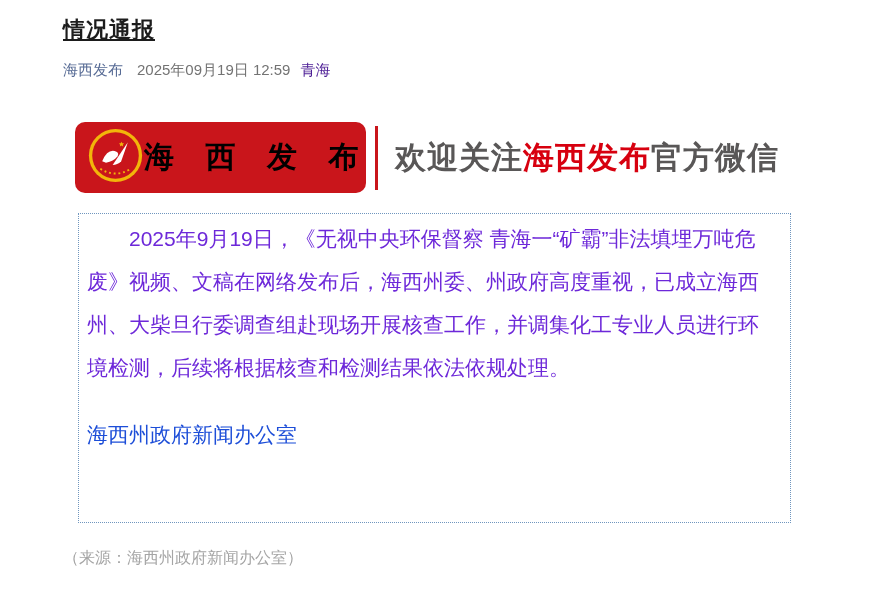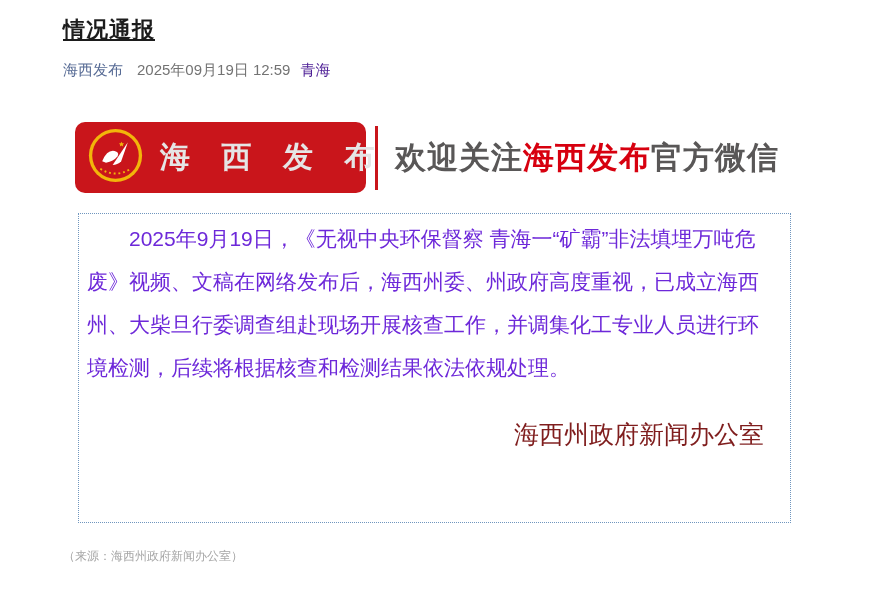--- a/index.html
+++ b/index.html
@@ -56,26 +56,25 @@
     height: 71px;
     background: #c9151b;
     border-radius: 10px;
     display: flex;
     align-items: center;
     padding-left: 12px;
     flex-shrink: 0;
   }
   .emblem { width: 57px; height: 57px; flex-shrink: 0; }
   .brand-text {
-    color: #e5e5e5;
+    color: #000000;
     font-family: "Liberation Serif", "DejaVu Serif", serif;
     font-weight: bold;
     font-size: 30px;
     letter-spacing: 12px;
-    margin-left: 16px;
     white-space: nowrap;
   }
   .banner-divider {
     width: 3px;
     height: 64px;
     background: #c9151b;
     margin-left: 9px;
     flex-shrink: 0;
   }
   .tagline {
@@ -98,31 +97,30 @@
     padding: 3px 16px 0 8px;
   }
   .notice-paragraph {
     font-size: 21px;
     color: #6d28d9;
     line-height: 43px;
     text-indent: 2em;
   }
   .signature {
     margin-top: 24px;
-    text-align: right;
-    font-size: 25px;
-    color: #7f1d1d;
+    font-size: 21px;
+    color: #1d4ed8;
     line-height: 43px;
     padding-right: 10px;
   }
   .source-note {
     position: absolute;
     left: 63px;
     top: 548px;
-    font-size: 12px;
+    font-size: 16px;
     color: #a5a5a5;
   }
 </style>
 </head>
 <body>
 
 <div class="page">
 
   <h1 class="article-title">情况通报</h1>
 

